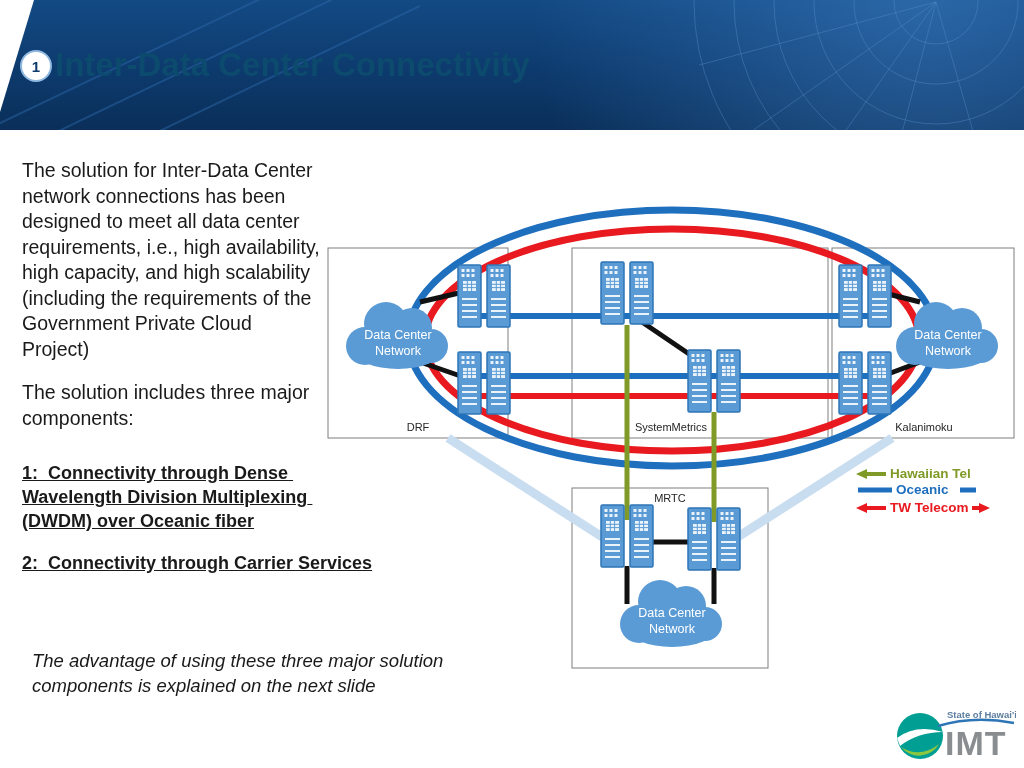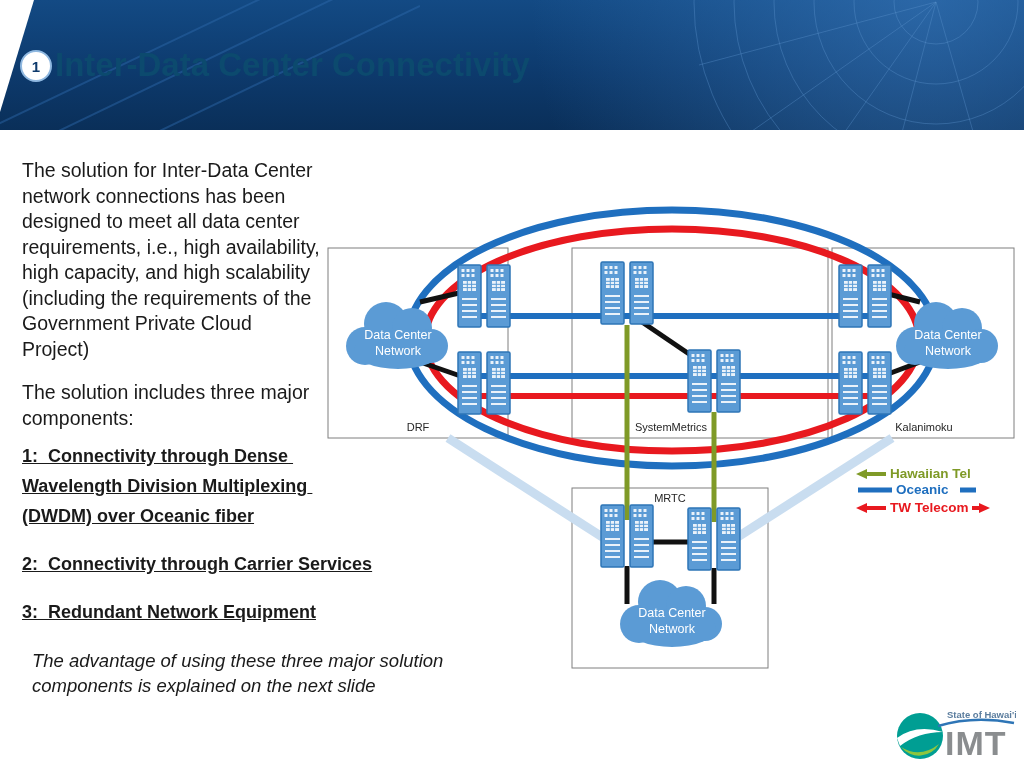--- a/index.html
+++ b/index.html
@@ -26,22 +26,22 @@
     position:absolute;left:55px;top:46px;color:#0c4a6e;font-weight:bold;
     font-size:33px;z-index:4;white-space:nowrap;
   }
   .subtitle{
     position:absolute;left:40px;top:92px;color:#ffffff;font-weight:bold;
     font-style:italic;font-size:19px;z-index:4;white-space:nowrap;
   }
   
   .col{position:absolute;left:22px;top:158px;width:470px;color:#1a1a1a;}
   .para{width:302px;font-size:19.5px;line-height:25.5px;margin:0 0 18px 0;white-space:pre-wrap;}
-  .intro{width:322px;font-size:19.5px;line-height:25.5px;margin:0 0 10px 0;white-space:pre-wrap;}
-  .comp{width:336px;font-size:18px;line-height:30px;font-weight:bold;
+  .intro{width:322px;font-size:19.5px;line-height:25.5px;margin:0 0 30px 0;white-space:pre-wrap;}
+  .comp{width:336px;font-size:18px;line-height:24px;font-weight:bold;
         text-decoration:underline;margin:0 0 18px 0;white-space:pre-wrap;}
   .comp.wide{width:446px;}
   .note{
     position:absolute;left:32px;top:648px;width:460px;font-size:18.5px;
     line-height:25px;font-style:italic;color:#1a1a1a;white-space:pre-wrap;
   }
   
   .diagram{position:absolute;left:320px;top:190px;}
   .diagram text{font-family:"Liberation Sans",sans-serif;}
   
@@ -77,21 +77,20 @@
     </svg>
   </div>
   <div class="badge">1</div>
   <div class="title">Inter-Data Center Connectivity</div>
 
   <div class="col">
     <p class="para">The solution for Inter-Data Center network connections has been designed to meet all data center requirements, i.e., high availability, high capacity, and high scalability (including the requirements of the Government Private Cloud Project)</p>
     <p class="intro">The solution includes three major components:</p>
     <p class="comp">1:  Connectivity through Dense Wavelength Division Multiplexing (DWDM) over Oceanic fiber</p>
     <p class="comp wide">2:  Connectivity through Carrier Services</p>
-    <p class="comp wide">3:  Redundant Network Equipment</p>
   </div>
   <div class="note">The advantage of using these three major solution components is explained on the next slide</div>
 
   <svg class="diagram" width="700" height="530" viewBox="0 0 700 530">
     <defs>
       <g id="rack">
         <rect x="0" y="0" width="23" height="62" rx="1.5" fill="#5b9bd5" stroke="#2e75b6" stroke-width="1.5"></rect>
         <rect x="3.5" y="4" width="3" height="3" fill="#eaf2fa"></rect>
         <rect x="8.5" y="4" width="3" height="3" fill="#eaf2fa"></rect>
         <rect x="13.5" y="4" width="3" height="3" fill="#eaf2fa"></rect>

